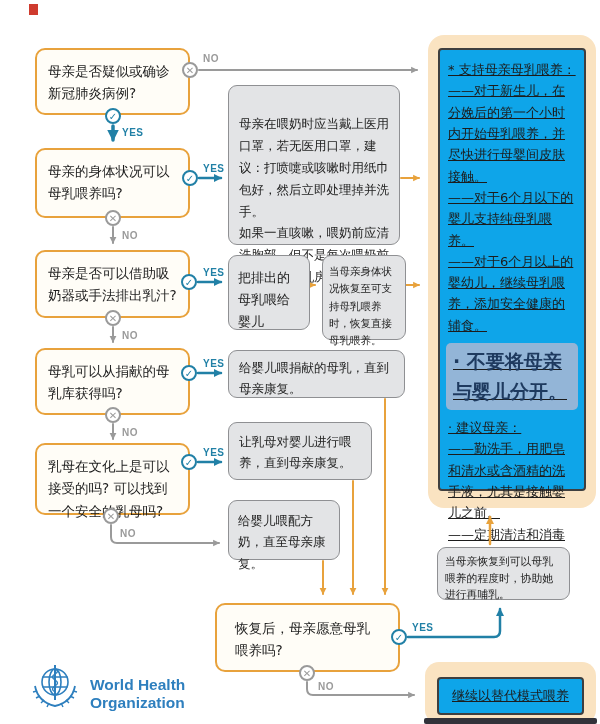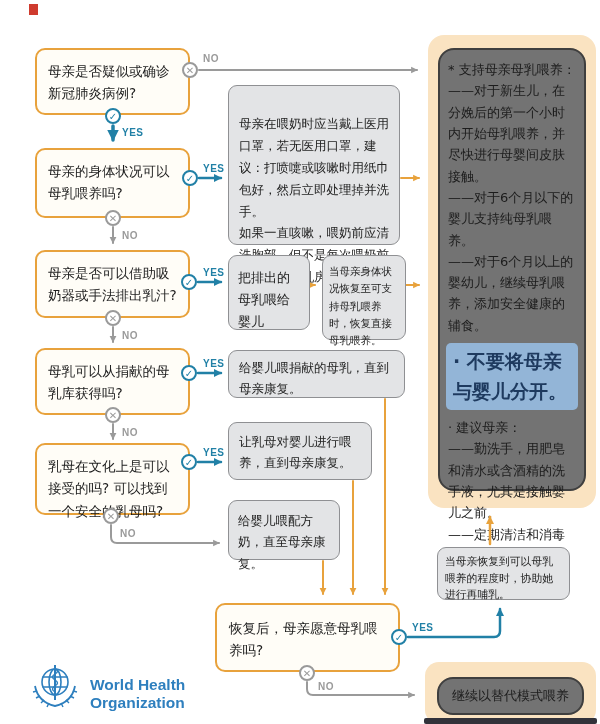--- a/index.html
+++ b/index.html
@@ -3,22 +3,22 @@
 <meta charset="utf-8">
 <style>
   html,body{margin:0;padding:0;background:#fff;}
   #stage{position:relative;width:600px;height:724px;background:#ffffff;overflow:hidden;
          font-family:"DejaVu Sans","Liberation Sans",sans-serif;color:#2b2b2b;}
   .qbox{position:absolute;background:#fffdf7;border:2.5px solid #e8a23c;border-radius:10px;
         padding:10px 11px;font-size:13.5px;line-height:1.65;color:#1d1d1d;box-sizing:border-box;z-index:3;}
   .gbox{position:absolute;background:#e3e4e6;border:1.5px solid #8f9093;border-radius:9px;
         padding:27px 10px;font-size:12.5px;line-height:1.7;color:#222;box-sizing:border-box;z-index:3;}
   .panel{position:absolute;background:#fae3c1;border-radius:16px;z-index:1;box-sizing:border-box;}
-  .panel-inner{position:absolute;background:#737373;border:2px solid #3f3f3f;border-radius:16px;
-        box-sizing:border-box;padding:9px 8px;font-size:13px;line-height:1.64;color:#1c1c1c;z-index:2;}
+  .panel-inner{position:absolute;background:#0ea5e9;border:2px solid #3f3f3f;border-radius:4px;
+        box-sizing:border-box;padding:9px 8px;font-size:13px;line-height:1.64;color:#1c1c1c;z-index:2;text-decoration:underline;}
   .panel-inner p{margin:0;}
   .band{background:#93b5d7;border-radius:5px;margin:7px -2px;padding:4px 7px;
         color:#1e3a5f;font-weight:bold;font-size:19px;line-height:1.55;}
   .icon{position:absolute;width:16px;height:16px;border-radius:50%;background:#fff;
         box-sizing:border-box;text-align:center;font-size:10px;line-height:13px;font-weight:bold;z-index:5;}
   .icon.yes{border:2px solid #2180a6;color:#2180a6;}
   .icon.no{border:2px solid #9a9a9a;color:#9a9a9a;}
   .lbl{position:absolute;font-size:10px;font-weight:bold;letter-spacing:.5px;z-index:5;
        font-family:"Liberation Sans",sans-serif;}
   .lbl.yes{color:#2180a6;}
@@ -90,21 +90,21 @@
       <path d="M323 561 V594" stroke="#e8a23c" stroke-width="2" marker-end="url(#ao)"></path>
       <path d="M490 544 V517" stroke="#e8a23c" stroke-width="2.5" marker-end="url(#ao)"></path>
     </g>
   </svg>
 
   <div class="qbox" style="left:35px;top:48px;width:155px;height:67px;">母亲是否疑似或确诊新冠肺炎病例?</div>
   <div class="qbox" style="left:35px;top:148px;width:155px;height:70px;">母亲的身体状况可以母乳喂养吗?</div>
   <div class="qbox" style="left:35px;top:250px;width:155px;height:68px;">母亲是否可以借助吸奶器或手法排出乳汁?</div>
   <div class="qbox" style="left:35px;top:348px;width:155px;height:67px;">母乳可以从捐献的母乳库获得吗?</div>
   <div class="qbox" style="left:35px;top:443px;width:155px;height:72px;">乳母在文化上是可以接受的吗? 可以找到一个安全的乳母吗?</div>
-  <div class="qbox" style="left:215px;top:603px;width:185px;height:69px;padding:12px 12px;">恢复后，母亲愿意母乳喂养吗?</div>
+  <div class="qbox" style="left:215px;top:603px;width:185px;height:69px;padding:12px 18px;">恢复后，母亲愿意母乳喂养吗?</div>
 
   <div class="gbox pre" style="left:228px;top:85px;width:172px;height:160px;font-size:12.5px;line-height:1.75;">母亲在喂奶时应当戴上医用口罩，若无医用口罩，建议：打喷嚏或咳嗽时用纸巾包好，然后立即处理掉并洗手。
 如果一直咳嗽，喂奶前应清洗胸部。但不是每次喂奶前都需要清洗乳房。</div>
   <div class="gbox" style="left:228px;top:255px;width:82px;height:75px;font-size:13px;padding:11px 9px;">把排出的母乳喂给婴儿</div>
   <div class="gbox" style="left:322px;top:255px;width:84px;height:85px;font-size:10.5px;padding:7px 6px;line-height:1.65;">当母亲身体状况恢复至可支持母乳喂养时，恢复直接母乳喂养。</div>
   <div class="gbox" style="left:228px;top:350px;width:177px;height:48px;padding:6px 10px;">给婴儿喂捐献的母乳，直到母亲康复。</div>
   <div class="gbox" style="left:228px;top:422px;width:144px;height:58px;padding:8px 10px;">让乳母对婴儿进行喂养，直到母亲康复。</div>
   <div class="gbox" style="left:228px;top:500px;width:112px;height:60px;padding:9px 9px;">给婴儿喂配方奶，直至母亲康复。</div>
   <div class="gbox" style="left:437px;top:547px;width:133px;height:53px;font-size:10.8px;padding:6px 7px;line-height:1.55;">当母亲恢复到可以母乳喂养的程度时，协助她进行再哺乳。</div>
 

